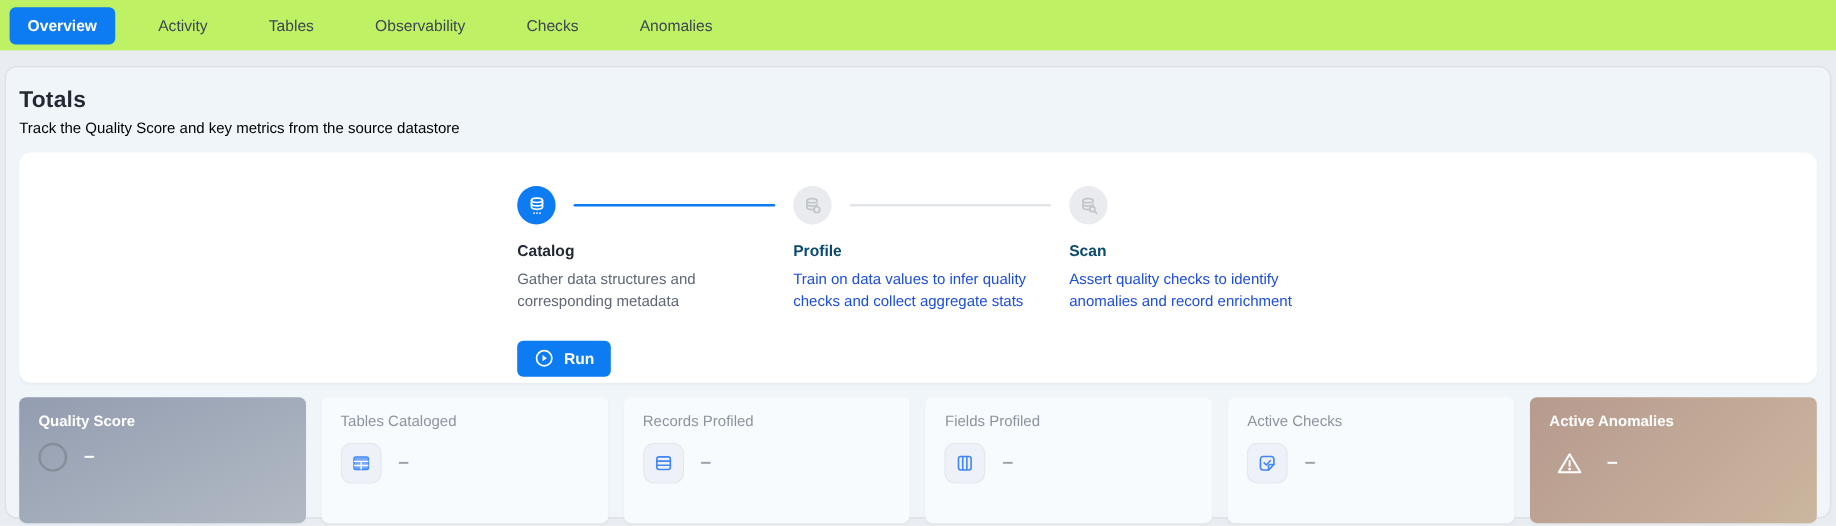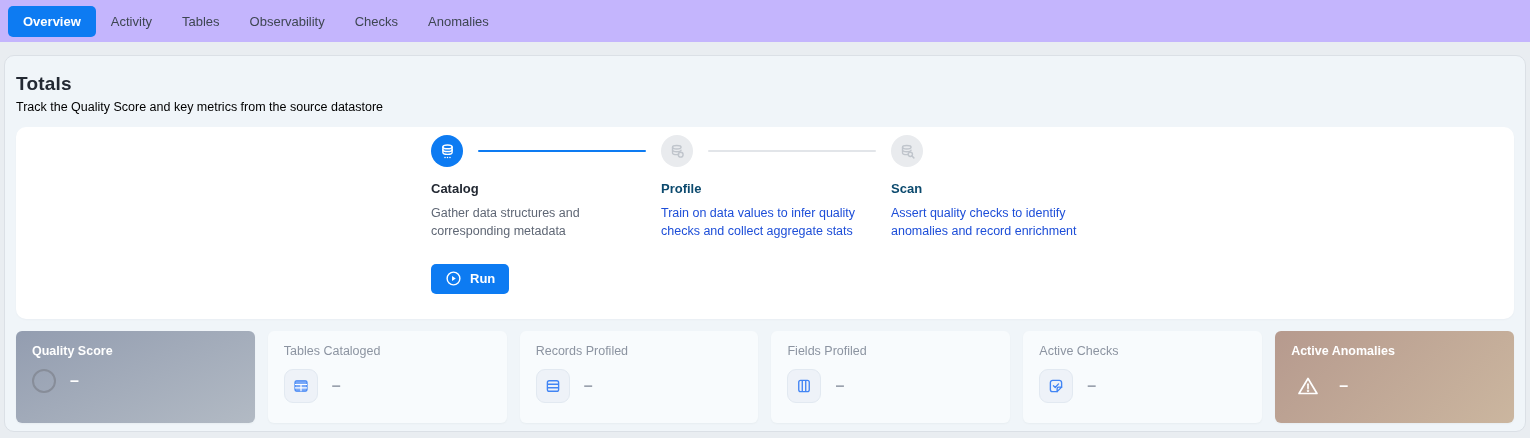--- a/index.html
+++ b/index.html
@@ -1,34 +1,34 @@
 <!DOCTYPE html>
 <html><head>
 <meta charset="utf-8">
 <style>
   * { margin:0; padding:0; box-sizing:border-box; }
   html,body { width:1530px; height:438px; overflow:hidden; background:#e9edf1;
               font-family:"Liberation Sans", sans-serif; }
 
   
-  .tabbar { height:42px; background:#c4b5fd; display:flex; align-items:center;
-            padding-left:8px; gap:0; }
+  .tabbar { height:42px; background:#bef264; display:flex; align-items:center;
+            padding-left:8px; gap:21px; }
   .tab { font-size:13px; color:#3e4652; padding:8px 15px; border-radius:5px;
          cursor:pointer; white-space:nowrap; }
   .tab.active { background:#0d7bf2; color:#ffffff; font-weight:bold; }
 
   
   .panel { margin:13px 4px 5px 4px; height:377px; background:#f0f5f9;
            border:1px solid #dbe0e6; border-radius:10px; padding:17px 11px 10px 11px; }
   .panel-title { font-size:19px; font-weight:bold; color:#232933; letter-spacing:.2px; }
   .panel-subtitle { font-size:12.5px; color:#000000; margin-top:5px; }
 
   
   .flow-card { margin-top:13px; background:#ffffff; border-radius:10px; height:192px;
-               padding:8px 0 0 415px; box-shadow:0 1px 2px rgba(30,40,60,.03); }
+               padding:28px 0 0 415px; box-shadow:0 1px 2px rgba(30,40,60,.03); }
   .steps { display:flex; }
   .step { width:230px; flex:0 0 230px; }
   .step-head { display:flex; align-items:center; height:32px; }
   .step-circle { width:32px; height:32px; border-radius:50%; flex:0 0 32px;
                  display:flex; align-items:center; justify-content:center; }
   .step.active .step-circle { background:#0d7bf2; }
   .step.disabled .step-circle { background:#e9ebee; }
   .step-line { flex:1; height:2px; margin:0 15px; border-radius:1px; }
   .step-line.blue { background:#0d7bf2; }
   .step-line.gray { background:#e2e5e9; }
@@ -37,21 +37,21 @@
   .step-desc { margin-top:9px; font-size:12.5px; line-height:1.42; color:#5f6775; width:215px; }
   .step.disabled .step-desc { color:#1d4ed8; }
 
   .run-btn { margin-top:23px; display:inline-flex; align-items:center; gap:8px;
              background:#0d7bf2; color:#fff; border:none; border-radius:5px;
              height:30px; padding:0 14px; font-size:13px; font-weight:bold;
              font-family:inherit; cursor:pointer; }
 
   
   .metrics { display:flex; gap:13px; margin-top:12px; }
-  .metric-card { flex:1; height:92px; border-radius:6px; padding:13px 16px;
+  .metric-card { flex:1; height:105px; border-radius:6px; padding:13px 16px;
                  background:#f8fbfd; box-shadow:0 1px 2px rgba(30,40,60,.04); }
   .metric-card.slate-gradient { background:linear-gradient(155deg,#939db0 0%,#b2bac4 100%); }
   .metric-card.tan-gradient { background:linear-gradient(135deg,#b69a8e 0%,#cbb69f 100%); }
   .metric-label { font-size:12.5px; color:#8c94a1; }
   .metric-card.slate-gradient .metric-label,
   .metric-card.tan-gradient .metric-label { color:#ffffff; font-weight:bold; }
   .metric-body { display:flex; align-items:center; gap:14px; margin-top:11px; }
   .icon-box { width:34px; height:34px; border-radius:9px; background:#eef2f8;
               border:1px solid #e2e9f1; display:flex; align-items:center; justify-content:center; }
   .metric-value { font-size:16px; font-weight:bold; color:#9aa1ad; }

